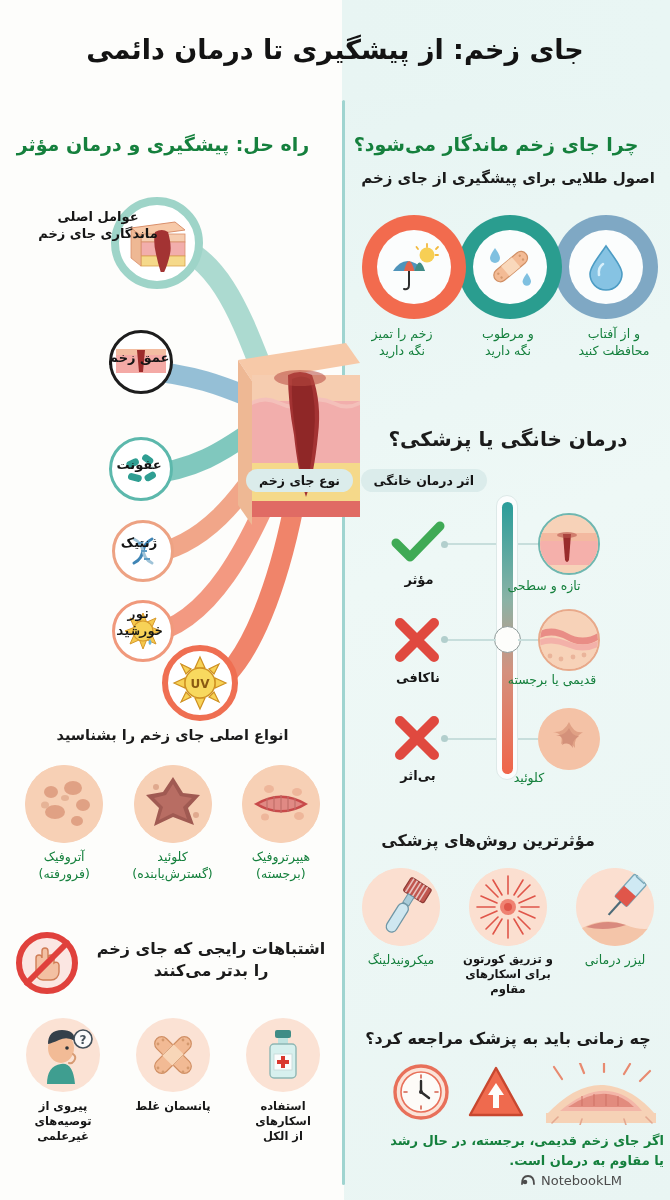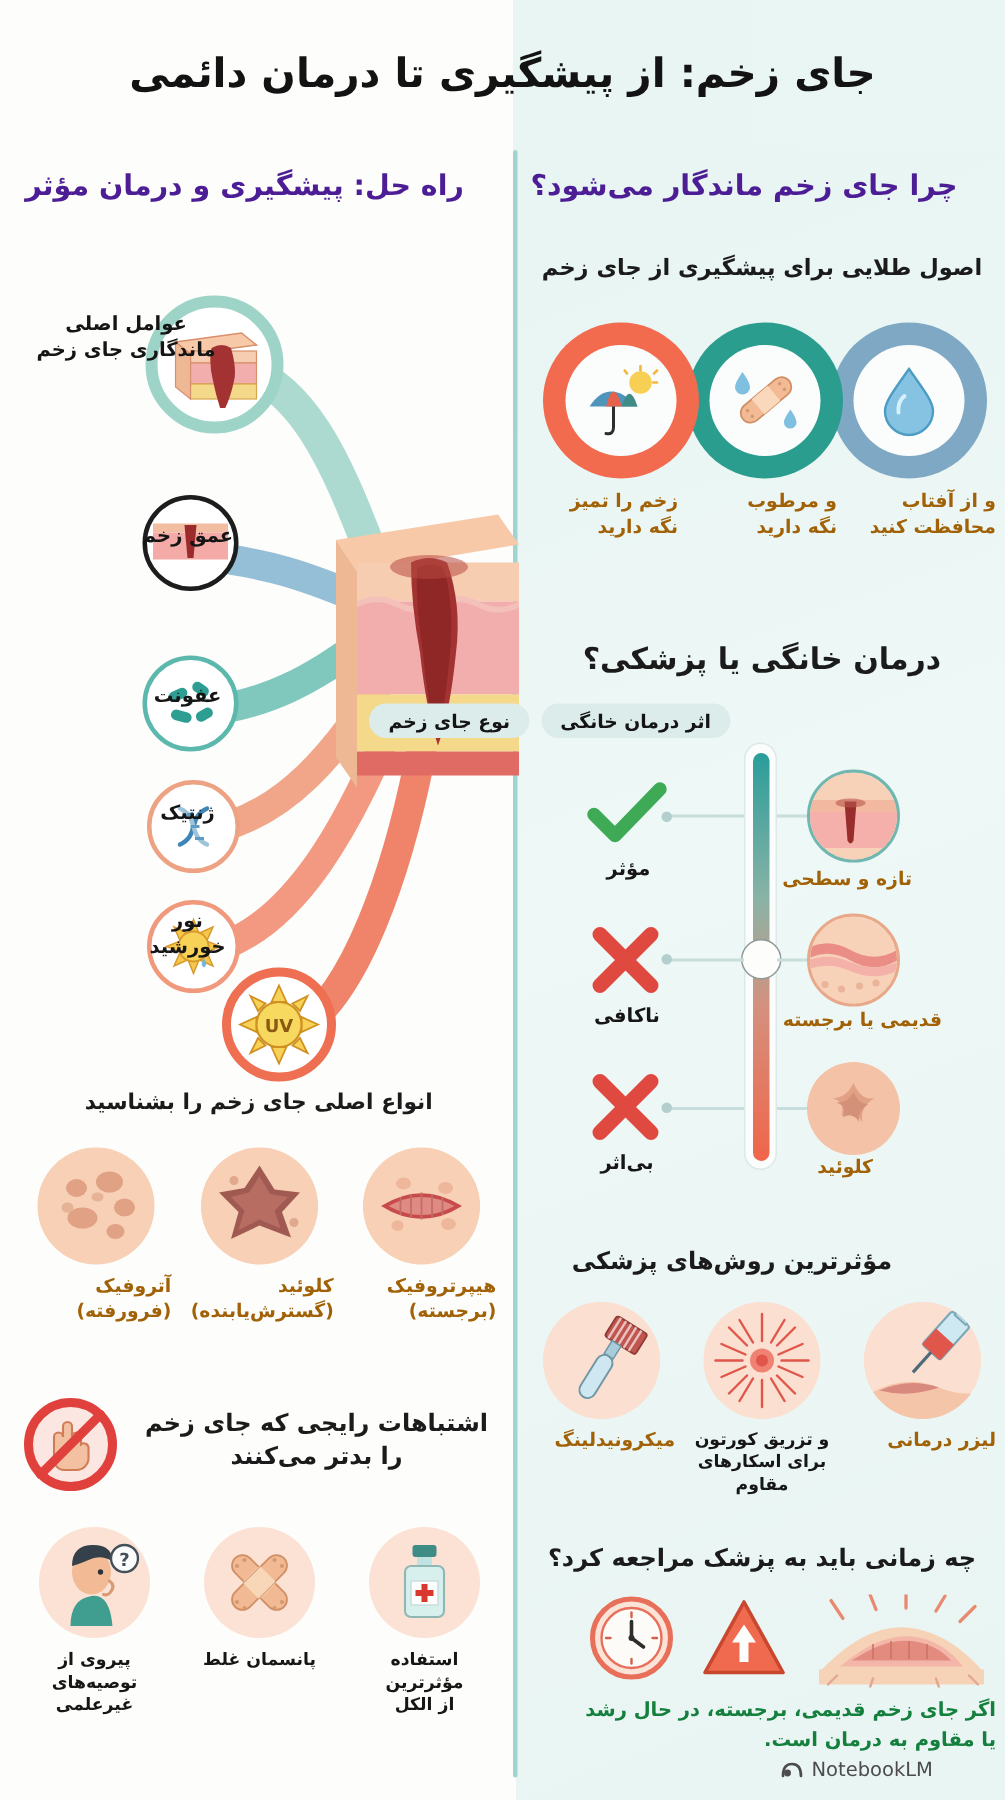--- a/index.html
+++ b/index.html
@@ -22,35 +22,35 @@
               background: linear-gradient(90deg,#fdfdfb 0%,#fdfdfb 51%,#e8f5f3 51%,#e9f6f4 100%); }
 
   
   .main-title {
     position:absolute; left:0; top:34px; width:670px; text-align:center;
     font-size:27px; font-weight:bold; letter-spacing:-0.2px; color:#131313;
   }
 
   
   .col-head {
-    position:absolute; font-size:19px; font-weight:bold; color:#4c1d95; line-height:1.35;
+    position:absolute; font-size:19px; font-weight:bold; color:#15803d; line-height:1.35;margin-top:20px;
   }
   .col-head.left  { right:14px; top:112px; width:320px; text-align:center; }
   .col-head.right { right:352px; top:112px; width:310px; text-align:center; }
 
   .sub-head {
     position:absolute; font-size:14.5px; font-weight:bold; color:#1b1b1b;
     text-align:center; line-height:1.4;
   }
 
-  .cap { font-size:12.5px; font-weight:bold; color:#a16207; text-align:right; line-height:1.32; }
+  .cap { font-size:12.5px; font-weight:normal; color:#15803d; text-align:center; line-height:1.32; }
   .cap-sm { font-size:11.5px; font-weight:bold; color:#161616; text-align:center; line-height:1.3; }
 
   
-  .mindmap { position:absolute; left:2px; top:175px; width:344px; height:540px; }
+  .mindmap { position:absolute; left:16px; top:175px; width:344px; height:540px; }
   .node {
     position:absolute; border-radius:50%; background:#ffffff;
     display:flex; align-items:center; justify-content:center; overflow:hidden;
   }
   .node-lbl { position:absolute; font-size:13px; font-weight:bold; color:#151515;
               text-align:center; line-height:1.3; }
 
   
   .types-row { position:absolute; left:10px; top:765px; width:325px; height:105px;
                display:flex; justify-content:space-around; align-items:flex-start; }
@@ -208,21 +208,21 @@
             <polygon points="40,22 30,18 30,26"></polygon>
           <polygon points="9,9 18,13 13,18"></polygon>
             <polygon points="35,9 26,13 31,18"></polygon>
           <polygon points="9,35 13,26 18,31"></polygon>
             <polygon points="35,35 31,26 26,31"></polygon>
         </g>
         <circle cx="22" cy="22" r="10" fill="#f7d257" stroke="#d79a2c" stroke-width="1.2"></circle>
         <path d="M29 30 q3 4 0 6 q-3 -2 0 -6" fill="#6fb8d8"></path>
       </svg>
     </div>
-    <div class="node-lbl" style="right:166px; top:432px; width:110px;">
+    <div class="node-lbl" style="right:166px; top:432px; width:110px;font-family:Liberation Mono, monospace;">
       <span>نور</span><br>
       <span>خورشید</span>
     </div>
 
     <div class="node" style="left:146px; top:470px; width:76px; height:76px; border:6px solid #ef6f52;">
       <svg width="56" height="56" viewBox="0 0 56 56">
         <g fill="#f7d257" stroke="#cf9122" stroke-width="1.2">
           <polygon points="28,2 33,13 23,13"></polygon>
             <polygon points="28,54 33,43 23,43"></polygon>
           <polygon points="2,28 13,23 13,33"></polygon>
@@ -315,21 +315,21 @@
           <rect x="17" y="3" width="16" height="8" rx="2" fill="#3f8c86"></rect>
           <rect x="20" y="11" width="10" height="6" fill="#bfe3e0"></rect>
           <rect x="12" y="17" width="26" height="34" rx="4" fill="#d7f0ee" stroke="#8fb7b4" stroke-width="1.4"></rect>
           <rect x="16" y="27" width="18" height="16" fill="#fbfcfc" stroke="#c4d8d6" stroke-width="0.8"></rect>
           <rect x="23" y="29" width="4" height="12" fill="#d9382f"></rect>
           <rect x="19" y="33" width="12" height="4" fill="#d9382f"></rect>
         </svg>
       </div>
       <div class="cap-sm">
         <span>استفاده</span><br>
-        <span>مؤثرترین</span><br>
+        <span>اسکارهای</span><br>
         <span>از الکل</span>
       </div>
     </div>
 
     <div class="mistake-item">
       <div class="mistake-circle">
         <svg width="54" height="54" viewBox="0 0 54 54">
           <g transform="rotate(45 27 27)">
             <rect x="4" y="20" width="46" height="14" rx="7" fill="#f2ba94" stroke="#d08f64" stroke-width="1.2"></rect>
             <rect x="19" y="20" width="16" height="14" fill="#f8d6b8"></rect>

